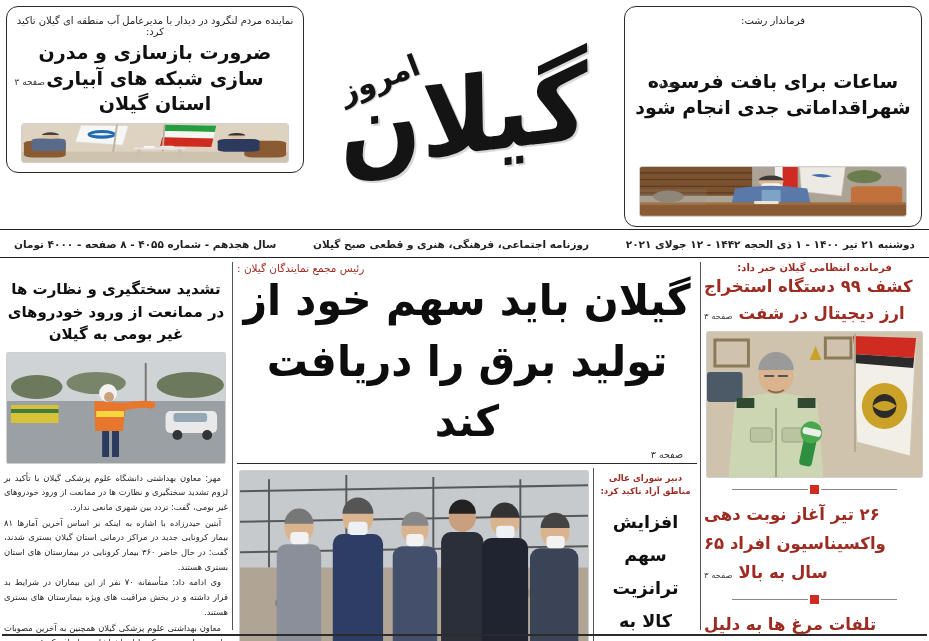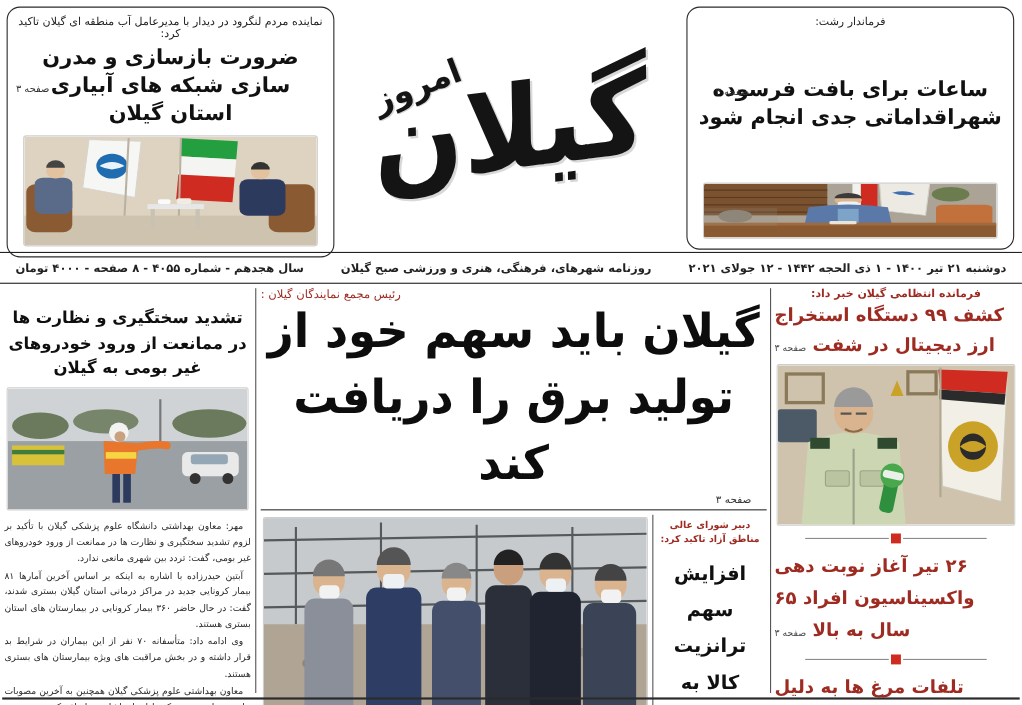--- a/index.html
+++ b/index.html
@@ -70,21 +70,21 @@
   }
   .rc-pageref{font-size:8.5px;color:#444;font-weight:normal;}
   .redline{display:flex;align-items:center;margin:7px 28px;}
   .redline::before,.redline::after{content:"";flex:1;height:1px;background:#8a8a8a;}
   .redline .sq{width:9px;height:9px;background:#cf2b20;margin:0 2px;}
   .bottom-rule{left:2px;top:634px;width:925px;height:2px;background:#2b2b2b;}
 </style>
 </head>
 <body>
 
-<div class="abs hbox" style="left:6px;top:6px;width:298px;height:228px;">
+<div class="abs hbox" style="left:6px;top:6px;width:298px;height:167px;">
   <div class="kicker">نماینده مردم لنگرود در دیدار با مدیرعامل آب منطقه ای گیلان تاکید کرد:</div>
   <div class="headline">ضرورت بازسازی و مدرن سازی شبکه های آبیاری استان گیلان</div>
   <span class="pageref abs" style="right:258px;top:70px;">صفحه ۳</span>
   <div class="photo">
     <svg viewBox="0 0 280 132" preserveAspectRatio="none">
       <rect width="280" height="132" fill="#ddd3c0"></rect>
       <rect y="96" width="280" height="36" fill="#cdc3ae"></rect>
       <path d="M62,4 L112,6 L106,74 L56,62 Z" fill="#f6f6f4" stroke="#d5d5d0"></path>
       <circle cx="84" cy="36" r="15" fill="#1f6cb0"></circle>
       <path d="M72,36 q12,-10 24,0 q-12,8 -24,0" fill="#eaf3fa"></path>
@@ -148,21 +148,21 @@
       <rect x="0" y="96" width="280" height="7" fill="#a06a3d"></rect>
       <rect x="120" y="92" width="26" height="8" rx="2" fill="#e8e4d8"></rect>
       <rect x="0" y="60" width="70" height="44" fill="#9a918435"></rect>
       <circle cx="30" cy="80" r="16" fill="#8f867a"></circle>
     </svg>
   </div>
 </div>
 
 <div class="abs dateline">
   <span>دوشنبه ۲۱ تیر ۱۴۰۰ - ۱ ذی الحجه ۱۴۴۲ - ۱۲ جولای ۲۰۲۱</span>
-  <span>روزنامه شهرهای، فرهنگی، هنری و ورزشی صبح گیلان</span>
+  <span>روزنامه اجتماعی، فرهنگی، هنری و قطعی صبح گیلان</span>
   <span>
     <span>سال هجدهم - شماره ۴۰۵۵ - ۸ صفحه -</span>
     <span style="font-weight:bold;margin-top:32px;">۴۰۰۰ تومان</span>
   </span>
 </div>
 
 <div class="abs vline" style="left:232px;top:262px;height:368px;"></div>
 <div class="abs vline" style="left:700px;top:262px;height:368px;"></div>
 
 <div class="abs col" style="left:4px;top:278px;width:224px;height:370px;">

